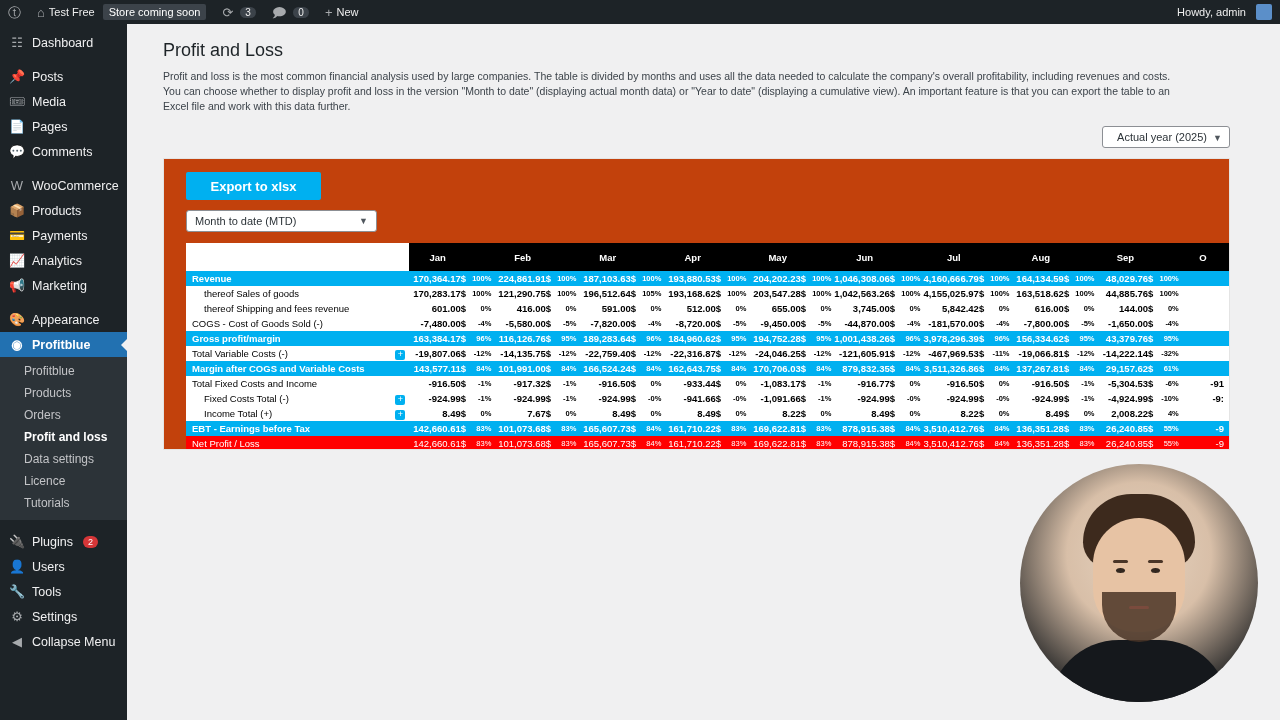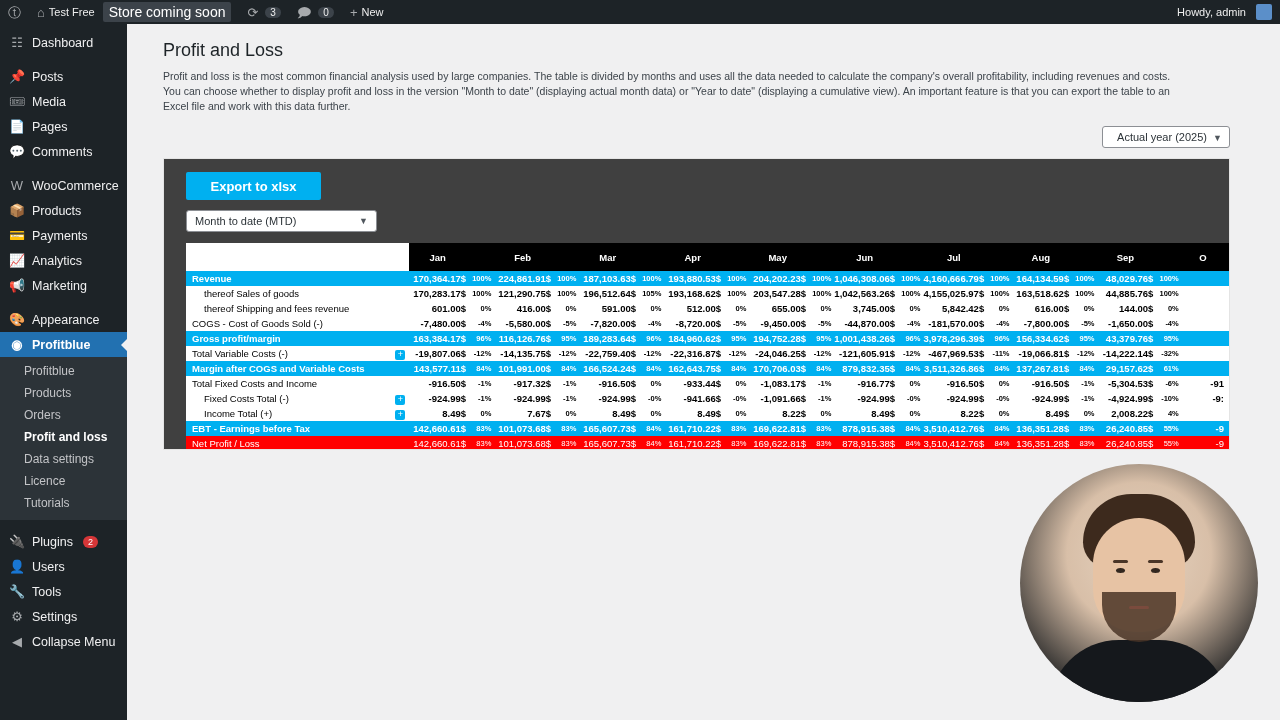--- a/index.html
+++ b/index.html
@@ -14,21 +14,21 @@
   .adminbar {
     height: 24px; background: #1d2327; color: #c3c4c7;
     display: flex; align-items: center; font-size: 11px;
     position: relative; z-index: 30;
   }
   .ab-item { display: flex; align-items: center; gap: 4px; padding: 0 8px; height: 24px; color: #eee; }
   .ab-item .gl { font-size: 13px; line-height: 1; color: #a7aaad; }
   .ab-right { margin-left: auto; display: flex; align-items: center; }
   .ab-avatar { width: 16px; height: 16px; background: #5b8fc9; border-radius: 2px; margin-left: 6px; display:block; }
   .badge-soon {
-    background: #3c434a; color: #fff; font-size: 14px; padding: 2px 6px; border-radius: 2px;
+    background: #3c434a; color: #fff; font-size: 11px; padding: 2px 6px; border-radius: 2px;
     margin-left: 4px;
   }
   .ab-count { background: #3c434a; border-radius: 8px; padding: 0 5px; font-size: 10px; margin-left: 3px; }
 
   
   .sidebar {
     position: absolute; left: 0; top: 24px; width: 127px; height: 696px;
     background: #1d2327; color: #f0f0f1; font-size: 12.5px;
     padding-top: 6px; overflow: hidden;
   }
@@ -60,21 +60,21 @@
     padding: 0 40px 0 36px; max-width: 1095px;
   }
   .year-row { display: flex; justify-content: flex-end; padding: 12px 50px 0 0; }
   .year-select {
     background: #fff; border: 1px solid #8c8f94; border-radius: 3px;
     font-size: 11px; color: #2c3338; padding: 4px 22px 4px 14px; position: relative;
   }
   .year-select .chev { position: absolute; right: 7px; top: 6px; font-size: 9px; color: #50575e; }
 
   .card {
-    margin: 10px 50px 0 36px; background: #404040; border: 1px solid #e4e4e4;
+    margin: 10px 50px 0 36px; background: #c2410c; border: 1px solid #e4e4e4;
     height: 292px; position: relative; overflow: hidden;
   }
   .export-btn {
     position: absolute; left: 22px; top: 13px; width: 135px; height: 28px;
     background: #00b0f0; color: #fff; font-size: 13px; font-weight: 600;
     display: flex; align-items: center; justify-content: center; border-radius: 2px;
   }
   .mtd-select {
     position: absolute; left: 22px; top: 51px; width: 191px; height: 22px;
     background: #fff; border: 1px solid #8c8f94; border-radius: 3px;

